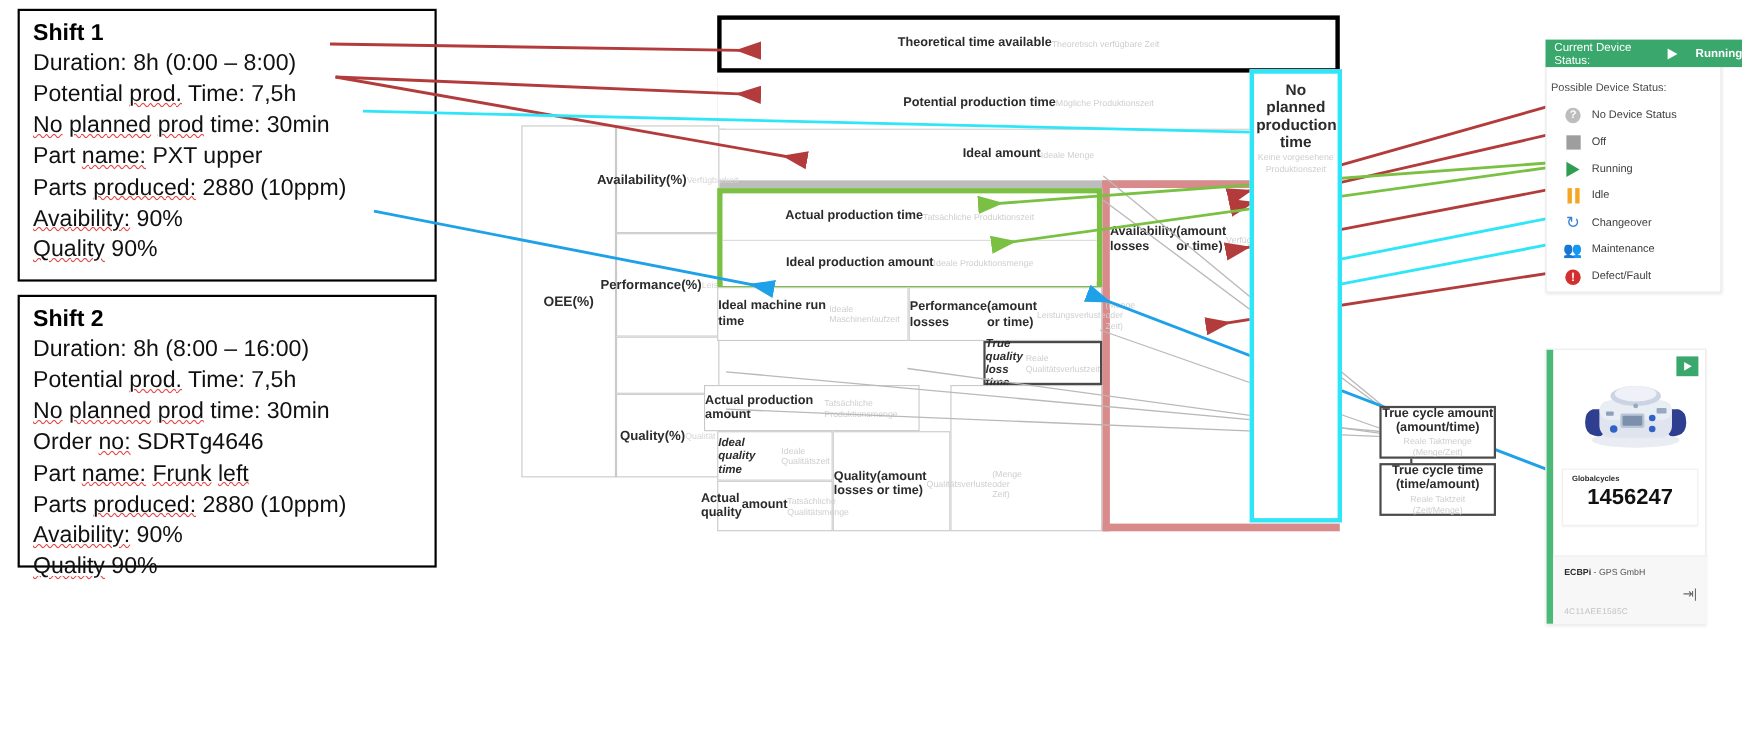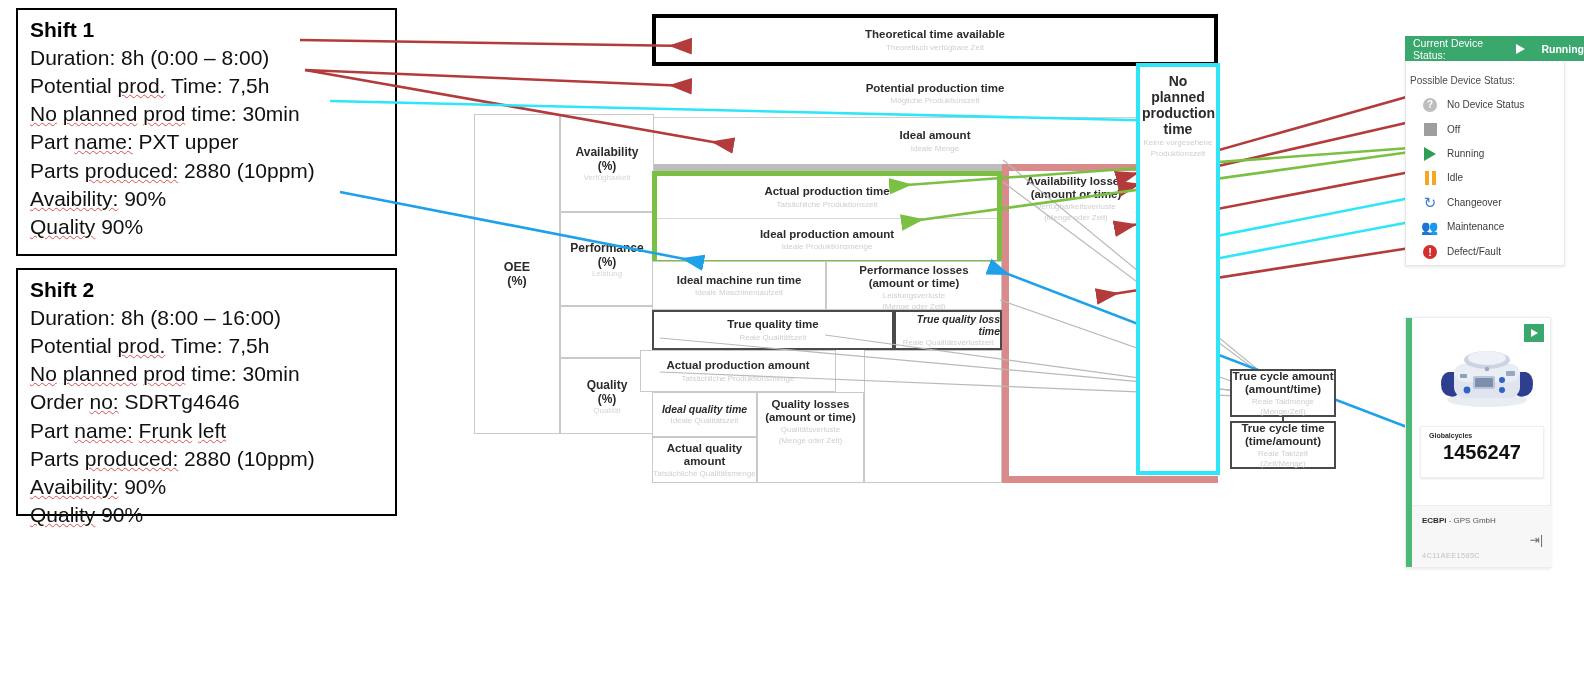--- a/index.html
+++ b/index.html
@@ -23,22 +23,22 @@
         text-underline-offset:1px; }
 
   #shift1{ left:16px; top:8px; width:381px; height:248px; }
   #shift2{ left:16px; top:268px; width:381px; height:248px; }
 
   
   #oee{ position:absolute; left:474px; top:14px; width:760px; height:462px; }
 
   .cell{
     position:absolute; background:#fff; border:1px solid #c9c9c9;
-    display:flex; flex-direction:column; align-items:center;
-    justify-content:center; text-align:right;
+    display:flex; align-items:center;
+    justify-content:center; text-align:left;
   }
   .cl-en{ font-size:11.5px; font-weight:bold; color:#2b2b2b; line-height:1.15; }
   .cl-de{ font-size:8px; color:#cfcfcf; line-height:1.15; margin-top:1px; }
   .cl-en.sm{ font-size:10.5px;font-style:italic; }
 
   
   #theoretical{
     left:178px; top:0px; width:566px; height:52px;
     border:4px solid #000;
   }
@@ -115,20 +115,21 @@
     position:absolute; left:0; top:0; width:100%; padding:6px 2px 0 2px;
     text-align:center;
   }
   #nppt .cl-en{ font-size:14px; }
 
   
   .cyc{
     position:absolute; border:2px solid #4a4a4a; background:#fff; z-index:7;
     display:flex; flex-direction:column; align-items:center; justify-content:center;
     text-align:left;
+    margin-left:24px;
   }
   #cyc-amt{ left:1230px; top:369px; width:106px; height:48px; }
   #cyc-time{ left:1230px; top:421px; width:106px; height:48px; }
   #cyc-link{ position:absolute; left:1282px; top:417px; width:2px; height:6px;
              background:#4a4a4a; z-index:7; }
 
   
   #status-panel{
     position:absolute; left:1405px; top:56px; width:160px; height:210px;
     background:#fff; border:1px solid #e8e8e8; z-index:8;
@@ -313,24 +314,20 @@
     <div class="cl-en">Ideal machine run time</div>
     <div class="cl-de">Ideale Maschinenlaufzeit</div>
   </div>
   <div class="cell" id="perfloss">
     <div class="cl-en">Performance losses</div>
     <div class="cl-en">(amount or time)</div>
     <div class="cl-de">Leistungsverluste</div>
     <div class="cl-de">(Menge oder Zeit)</div>
   </div>
 
-  <div class="cell" id="tqt">
-    <div class="cl-en">True quality time</div>
-    <div class="cl-de">Reale Qualitätszeit</div>
-  </div>
   <div class="cell" id="tqlt">
     <div class="cl-en sm">True quality loss time</div>
     <div class="cl-de">Reale Qualitätsverlustzeit</div>
   </div>
 
   <div class="cell" id="empty-right"></div>
   <div class="cell" id="actual-prod-amt">
     <div class="cl-en">Actual production amount</div>
     <div class="cl-de">Tatsächliche Produktionsmenge</div>
   </div>

